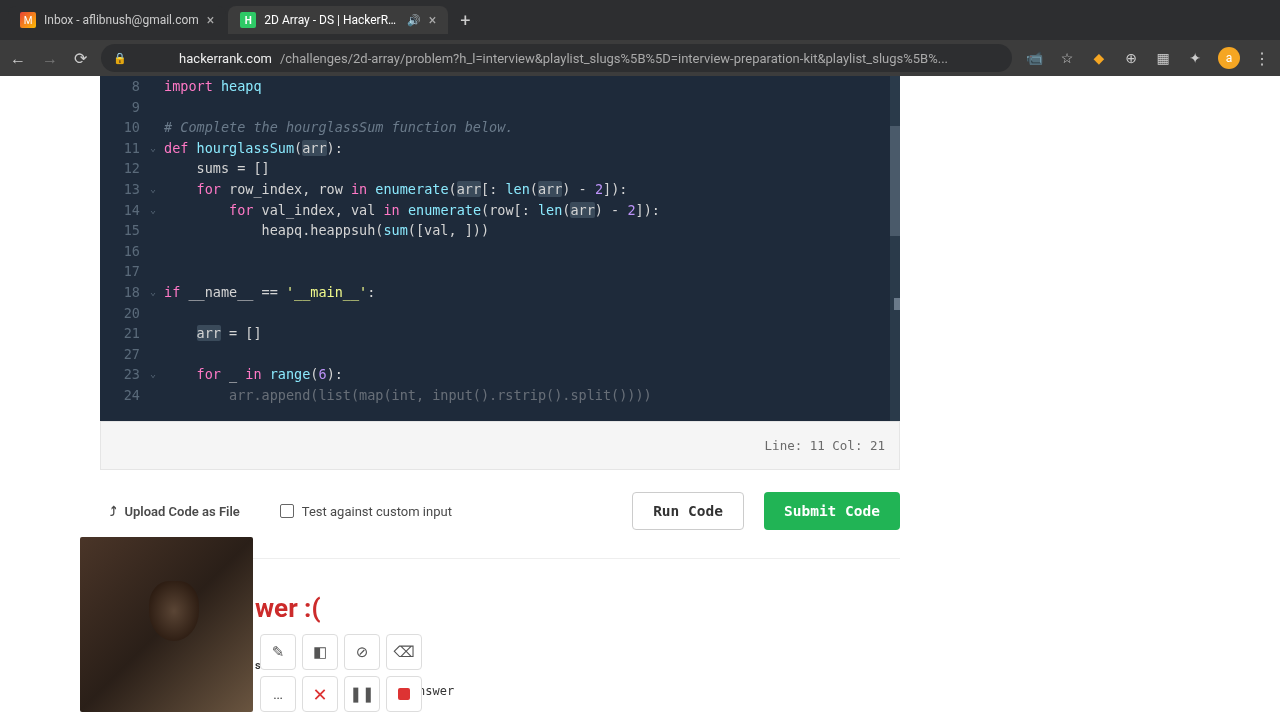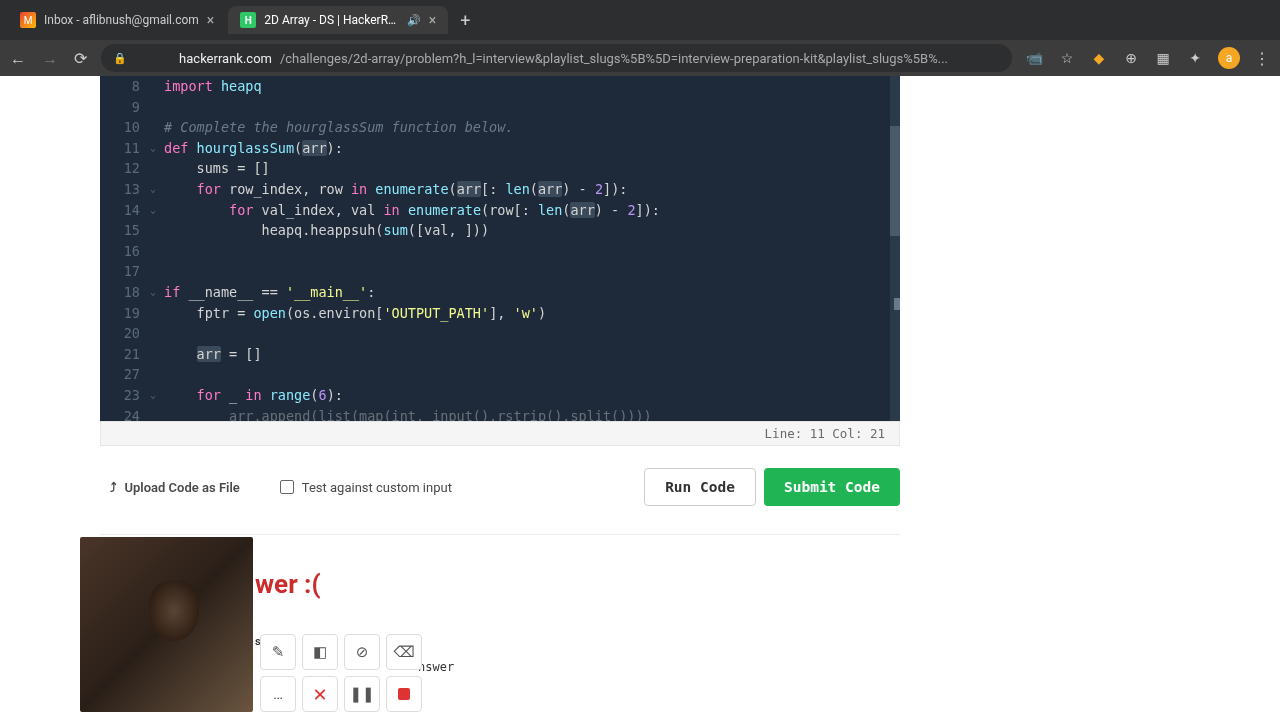--- a/index.html
+++ b/index.html
@@ -35,28 +35,28 @@
 .code-line { display: flex; line-height: 20.6px; }
 .gutter { width: 50px; text-align: right; padding-right: 10px; color: #5a6a7a; user-select: none; }
 .fold { width: 14px; color: #5a6a7a; font-size: 10px; display: flex; align-items: center; }
 .code-content { flex: 1; white-space: pre; }
 .kw { color: #ff79c6; }
 .fn { color: #8be9fd; }
 .str { color: #f1fa8c; }
 .cm { color: #6a7a8a; font-style: italic; }
 .num { color: #bd93f9; }
 .hl { background: #3a4a5a; border-radius: 2px; }
-.statusbar { text-align: right; padding: 4px 14px; background: #f5f5f5; color: #6a6a6a; font-size: 12.5px; font-family: monospace; border: 1px solid #e5e5e5; }
+.statusbar { text-align: right; padding: 16px 14px; background: #f5f5f5; color: #6a6a6a; font-size: 12.5px; font-family: monospace; border: 1px solid #e5e5e5; }
 
 .actions-row { display: flex; justify-content: space-between; align-items: center; margin: 22px 100px 0 110px; width: 790px; }
 .actions-left { display: flex; align-items: center; gap: 24px; color: #4a4a4a; font-size: 13px; }
 .upload-link { display: flex; align-items: center; gap: 8px; font-weight: 600; }
 .custom-input { display: flex; align-items: center; gap: 8px; margin-left: 16px; }
 .custom-input .cb { width: 14px; height: 14px; border: 1.5px solid #666; border-radius: 2px; }
-.actions-right { display: flex; gap: 8px; }
+.actions-right { display: flex; gap: 20px; }
 .btn { padding: 10px 20px; font-size: 14.5px; font-weight: 700; border-radius: 4px; border: none; font-family: monospace; }
 .btn-run { background: #fff; border: 1px solid #ccc; color: #333; }
 .btn-submit { background: #21b455; color: #fff; }
 
 .result-panel { margin: 28px 0 4px 100px; width: 800px; border-top: 1px solid #eee; padding-top: 28px; }
 .result-title { color: #cc2b2b; font-size: 26px; font-weight: 700; padding: 6px 0 6px 155px; }
 .testcase { padding: 30px 0 6px 155px; color: #333; font-size: 11px; font-weight: 600; }
 .answer-label { padding: 6px 0 6px 318px; color: #333; font-size: 12px; font-family: monospace; }
 
 
@@ -168,25 +168,20 @@
             <div class="gutter">17</div>
             <div class="fold"></div>
             <div class="code-content"></div>
           </div>
           <div class="code-line">
             <div class="gutter">18</div>
             <div class="fold">⌄</div>
             <div class="code-content"><span class="kw">if</span> __name__ == <span class="str">'__main__'</span>:</div>
           </div>
           <div class="code-line">
-            <div class="gutter">19</div>
-            <div class="fold"></div>
-            <div class="code-content">    fptr = <span class="fn">open</span>(os.environ[<span class="str">'OUTPUT_PATH'</span>], <span class="str">'w'</span>)</div>
-          </div>
-          <div class="code-line">
             <div class="gutter">20</div>
             <div class="fold"></div>
             <div class="code-content"></div>
           </div>
           <div class="code-line">
             <div class="gutter">21</div>
             <div class="fold"></div>
             <div class="code-content">    <span class="hl">arr</span> = []</div>
           </div>
           <div class="code-line">

